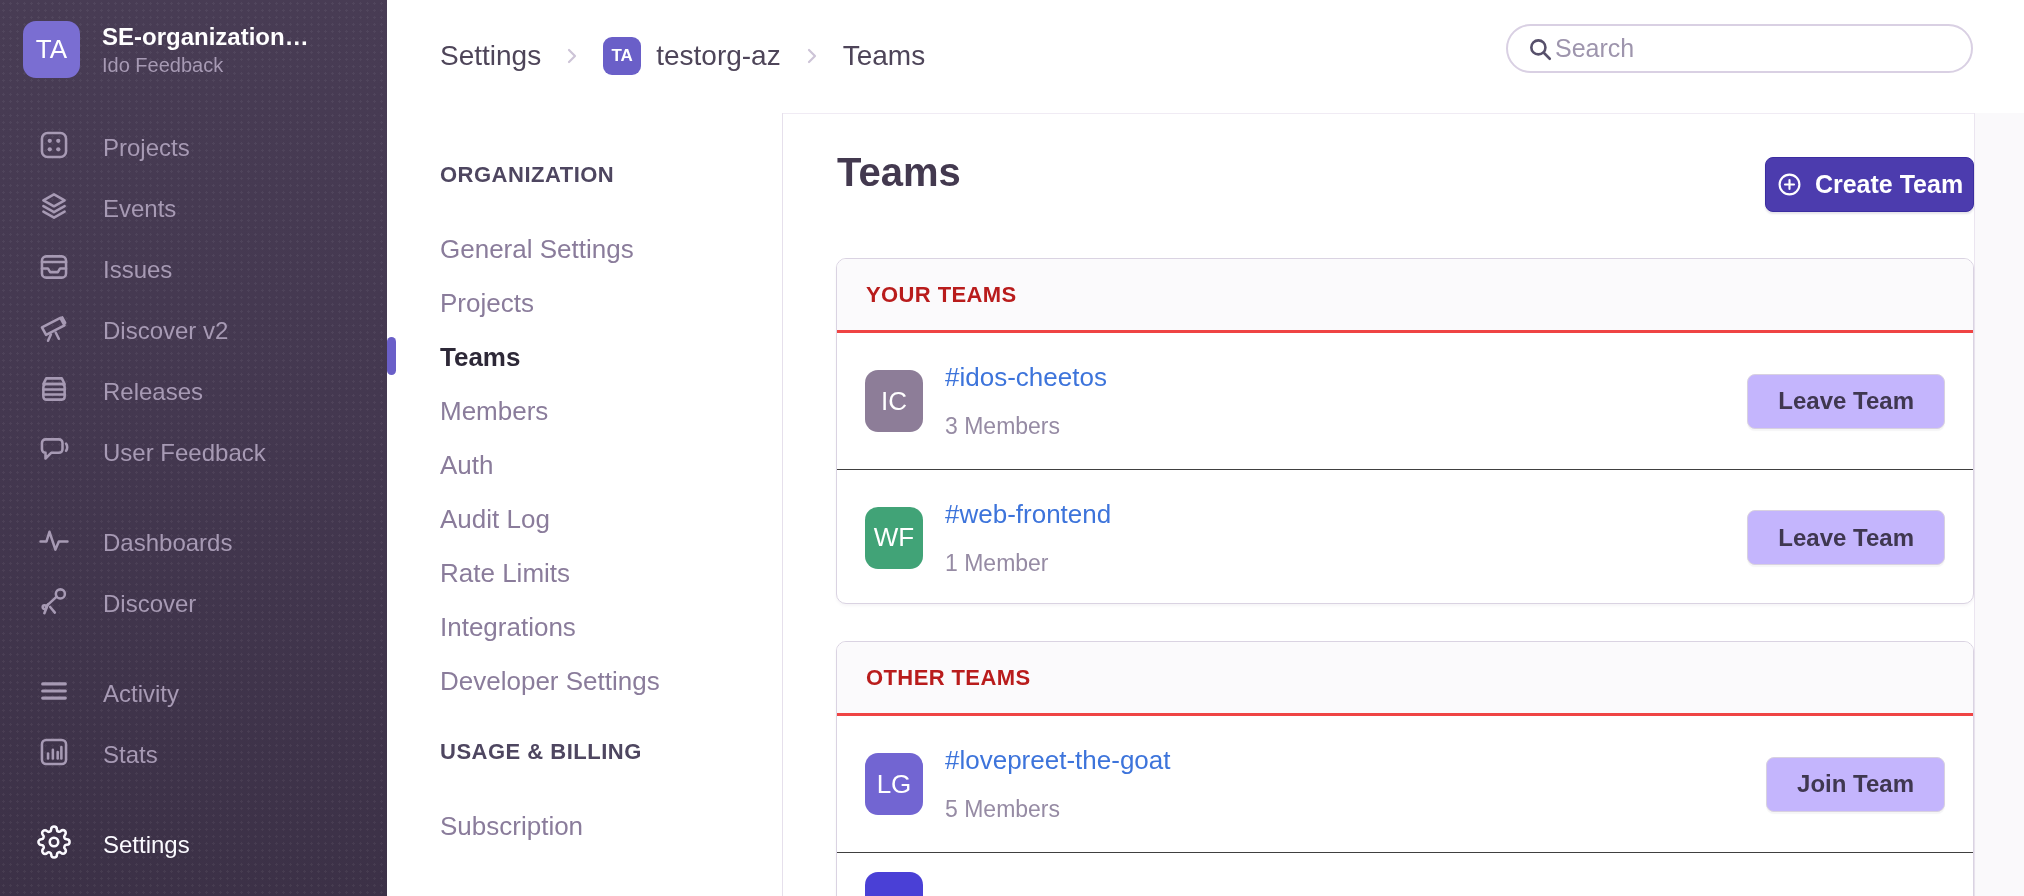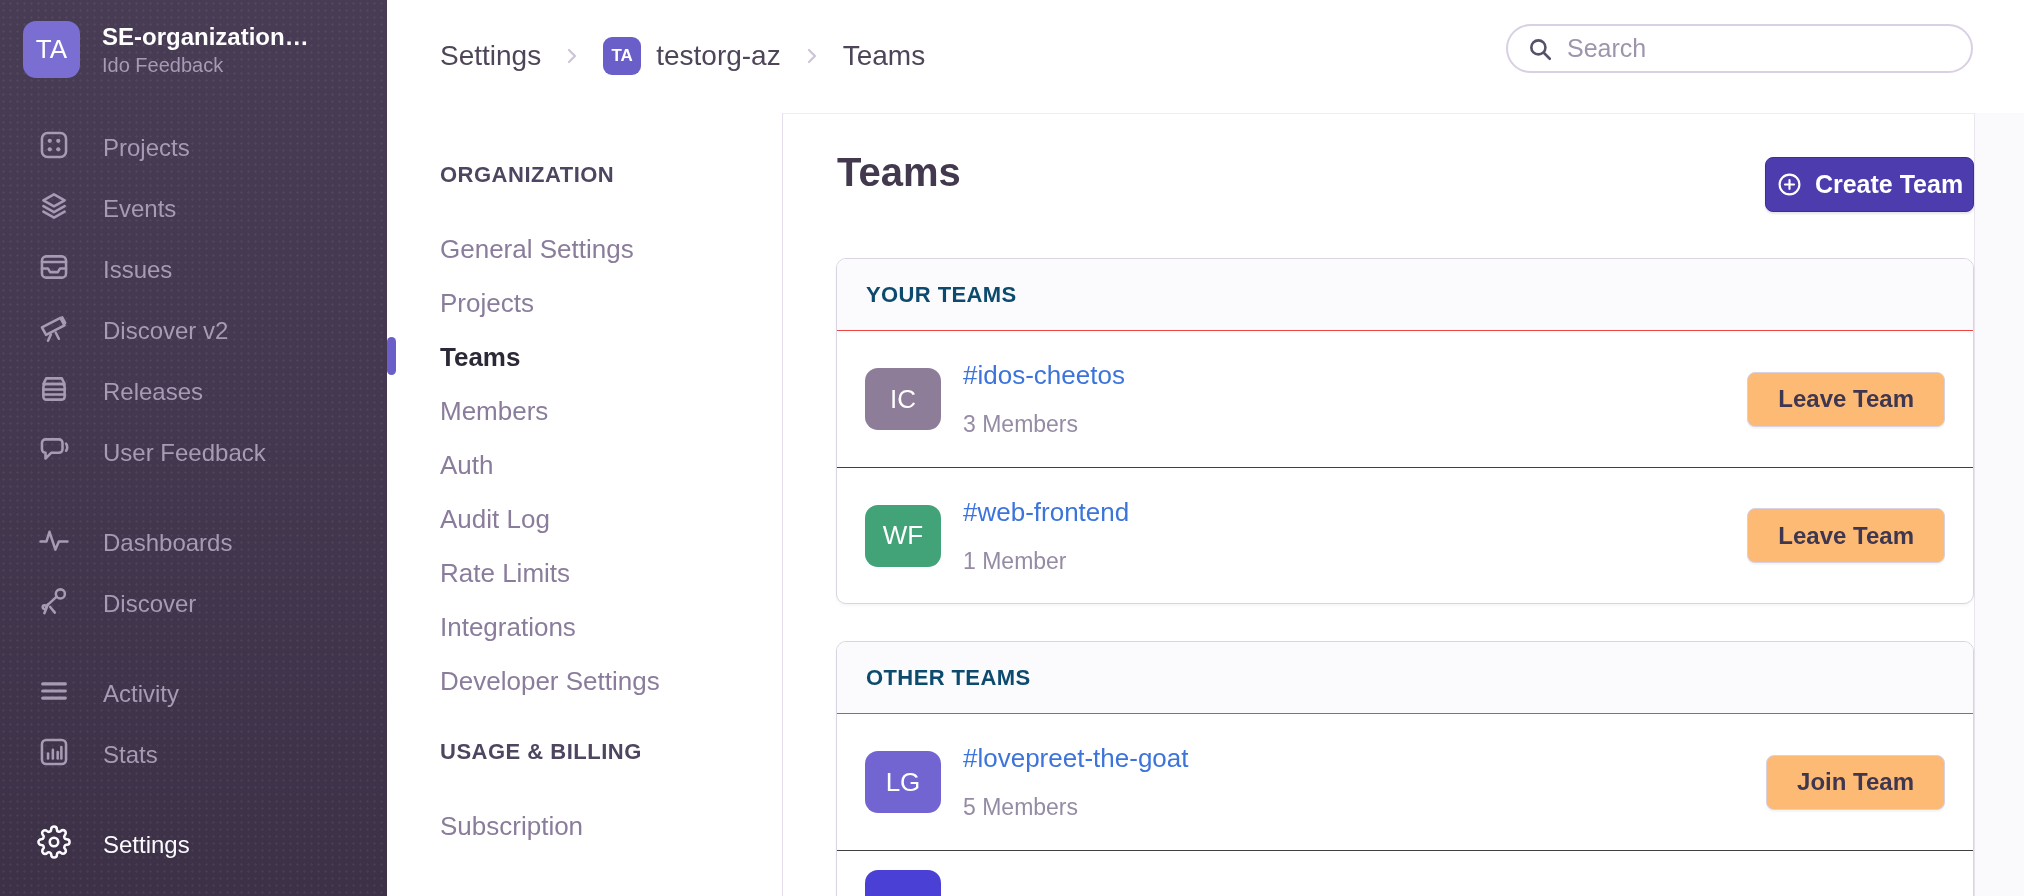--- a/index.html
+++ b/index.html
@@ -31,21 +31,21 @@
   .breadcrumb{position:absolute;left:53px;top:0;height:112px;display:flex;align-items:center;gap:19px;
               font-size:28px;color:#4e4559;font-weight:500;}
   .crumb{cursor:pointer;}
   .crumb-chevron{display:flex;align-items:center;}
   .crumb-chevron svg{width:24px;height:24px;stroke:#cdc4d7;}
   .crumb-badge{width:38px;height:38px;border-radius:9px;background:#6a5fc8;color:#fff;font-size:17px;
                font-weight:700;display:flex;align-items:center;justify-content:center;margin-right:-2px;}
   .crumb-org{display:flex;align-items:center;gap:17px;cursor:pointer;}
   .search-box{position:absolute;left:1119px;top:24px;width:467px;height:49px;box-sizing:border-box;
               border:2px solid #d9d0e3;border-radius:25px;display:flex;align-items:center;
-              padding:0 16px 0 19px;gap:12px;background:#fff;}
+              padding:0 16px 0 19px;background:#fff;}
   .search-box svg{width:26px;height:26px;stroke:#57506b;flex:none;}
   .search-box input{border:none;outline:none;background:transparent;width:100%;
               font-family:"Liberation Sans",sans-serif;font-size:25px;color:#3c3548;}
   .search-box input::placeholder{color:#9e95ad;}
 
   
   .settings-nav{position:absolute;left:387px;top:113px;width:396px;height:783px;box-sizing:border-box;
                 background:#fff;border-right:1px solid #e6e0ec;padding-top:35px;}
   .active-bar{position:absolute;left:0;top:224px;width:9px;height:38px;background:#6a5fc8;border-radius:5px;}
   .snav-header{margin-left:53px;font-size:22px;font-weight:700;letter-spacing:0.5px;color:#4e4660;
@@ -60,30 +60,30 @@
   .page-title{position:absolute;left:837px;top:150px;font-size:40px;font-weight:700;color:#43394f;}
   .create-btn{position:absolute;left:1765px;top:157px;width:209px;height:55px;box-sizing:border-box;
               background:#4c3cae;border:1px solid #3b2da0;border-radius:8px;color:#fff;cursor:pointer;
               font-size:25px;font-weight:700;display:flex;align-items:center;justify-content:center;gap:12px;
               box-shadow:0 2px 2px rgba(40,30,80,0.12);font-family:"Liberation Sans",sans-serif;}
   .create-btn svg{width:27px;height:27px;stroke:#fff;}
   .panel{position:absolute;left:836px;width:1138px;box-sizing:border-box;background:#fff;
          border:1px solid #dad3e2;border-radius:10px;box-shadow:0 2px 3px rgba(70,60,90,0.05);overflow:hidden;}
   .panel.p1{top:258px;height:346px;}
   .panel.p2{top:641px;height:380px;}
-  .panel-header{height:71px;background:#fbfafc;border-bottom:1px solid #ef4444;display:flex;align-items:center;
-                padding-left:29px;font-size:22px;font-weight:700;letter-spacing:0.4px;color:#0c4a6e;}
+  .panel-header{height:71px;background:#fbfafc;border-bottom:3px solid #ef4444;display:flex;align-items:center;
+                padding-left:29px;font-size:22px;font-weight:700;letter-spacing:0.4px;color:#b91c1c;}
   .team-row{height:136px;display:flex;align-items:center;padding:0 28px;box-sizing:border-box;}
   .team-row + .team-row{border-top:1px solid #404040;}
-  .team-avatar{flex:none;width:76px;height:62px;border-radius:13px;color:#fff;font-size:26px;
+  .team-avatar{flex:none;width:58px;height:62px;border-radius:13px;color:#fff;font-size:26px;
                display:flex;align-items:center;justify-content:center;}
   .team-info{margin-left:22px;display:flex;flex-direction:column;gap:20px;}
   .team-name{color:#3d74db;font-size:26px;font-weight:500;text-decoration:none;cursor:pointer;}
   .team-members{color:#968ba4;font-size:23px;}
-  .row-btn{margin-left:auto;height:55px;padding:0 30px;background:#fdba74;border:1px solid #d8d1e0;
+  .row-btn{margin-left:auto;height:55px;padding:0 30px;background:#c4b5fd;border:1px solid #d8d1e0;
            border-radius:8px;font-size:24px;font-weight:700;color:#3f3750;display:flex;align-items:center;
            cursor:pointer;box-shadow:0 2px 1px rgba(60,50,80,0.05);font-family:"Liberation Sans",sans-serif;}
   .team-row.partial{align-items:flex-start;padding-top:19px;height:130px;}
 </style>
 </head>
 <body>
 
 <div id="root">
 
   <div class="sidebar">

